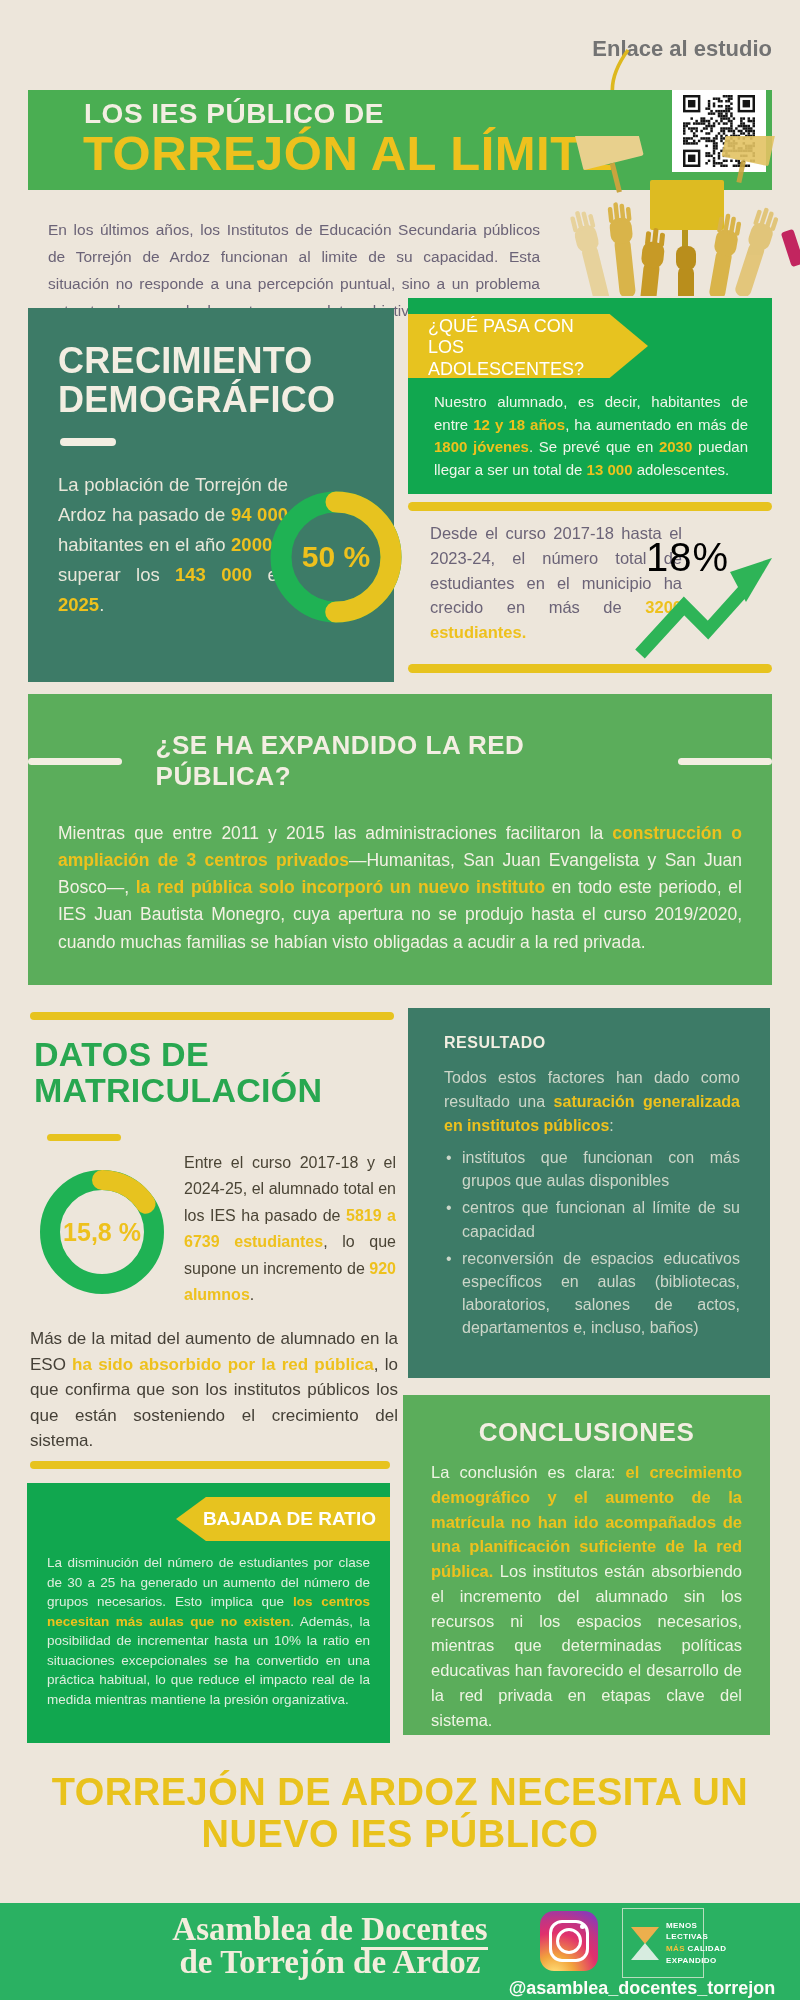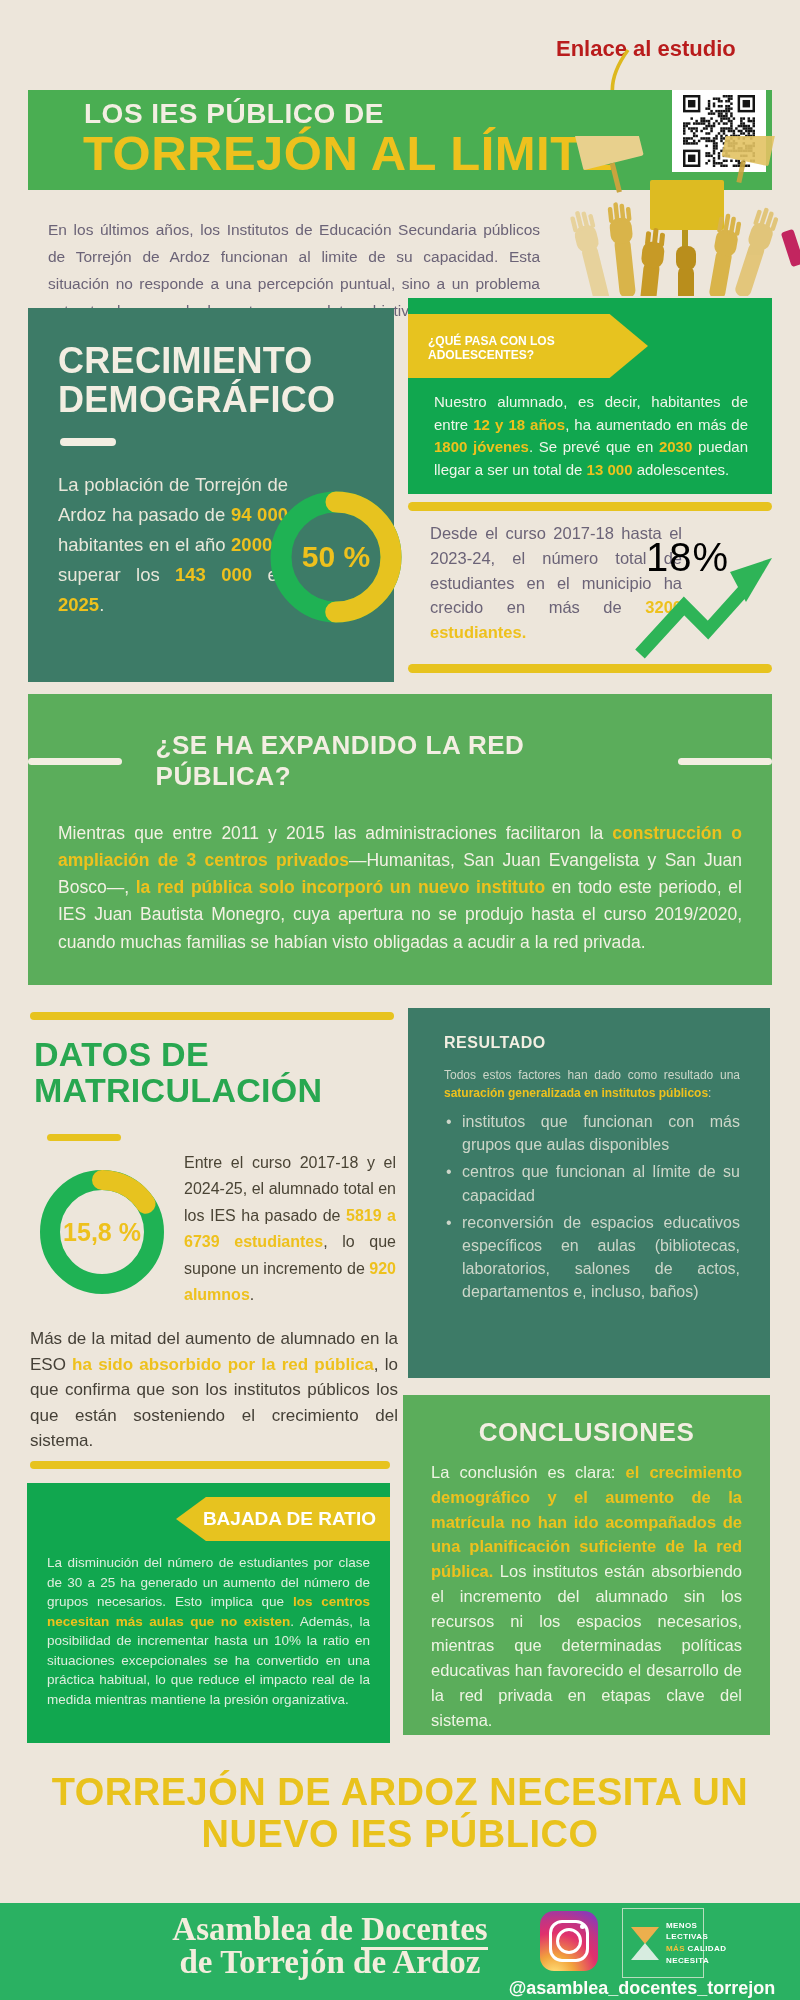--- a/index.html
+++ b/index.html
@@ -3,21 +3,21 @@
 <meta charset="utf-8">
 <style>
   html,body{margin:0;padding:0;background:#EDE6DB;}
   .page{position:relative;width:800px;height:2000px;margin:0 auto;background:#EDE6DB;
         font-family:"Liberation Sans",sans-serif;overflow:hidden;}
   .abs{position:absolute;}
   .hl{color:#EEC11D;font-weight:700;}
   .just{text-align:justify;}
 
   
-  .enlace{left:556px;top:36px;width:216px;text-align:left;font-size:22px;font-weight:700;color:#b91c1c;cursor:pointer;}
+  .enlace{left:556px;top:36px;width:216px;text-align:right;font-size:22px;font-weight:700;color:#737373;cursor:pointer;}
 
   
   .banner{left:28px;top:90px;width:744px;height:100px;background:#4AAE52;}
   .banner-t1{margin:9px 0 0 56px;font-size:28px;font-weight:700;color:#F3EEE2;letter-spacing:.5px;line-height:1.05;}
   .banner-t2{margin:1px 0 0 55px;font-size:49px;font-weight:700;color:#EEC11D;letter-spacing:.5px;line-height:1.0;}
   .qr-box{left:672px;top:90px;width:94px;height:82px;background:#ffffff;display:flex;align-items:center;justify-content:center;}
   .qr-box svg{width:72px;height:72px;display:block;}
   .arrow-curve{left:598px;top:46px;width:66px;height:100px;}
   .hands{left:568px;top:136px;width:218px;height:160px;}
   .magenta{left:786px;top:230px;width:13px;height:36px;background:#C2255F;transform:rotate(-18deg);border-radius:3px;}
@@ -32,21 +32,21 @@
   .paraA{margin:24px 0 0 30px;width:230px;font-size:18.5px;line-height:1.62;color:#E9E7DA;}
   .donut50{left:266px;top:487px;width:140px;height:140px;}
   .donut50 .lbl{position:absolute;inset:0;display:flex;align-items:center;justify-content:center;
                 font-size:30px;font-weight:700;color:#EEC11D;}
 
   
   .boxB{left:408px;top:298px;width:364px;height:196px;background:#11A74F;overflow:hidden;}
   .ribbonB{margin-top:16px;width:240px;height:64px;background:#E7C31F;
            clip-path:polygon(0 0,84% 0,100% 50%,84% 100%,0 100%);
            display:flex;align-items:center;}
-  .ribbonB span{display:block;padding:4px 44px 0 20px;font-size:12px;font-weight:700;color:#fff;line-height:1.2;}
+  .ribbonB span{display:block;padding:4px 44px 0 20px;font-size:18px;font-weight:400;color:#fff;line-height:1.2;}
   .paraB{margin:13px 24px 0 26px;font-size:15px;line-height:1.5;color:#F0F6EA;}
 
   
   .growthBox{left:408px;top:502px;width:364px;height:171px;}
   .ruleY{position:absolute;left:0;width:100%;height:9px;background:#E7C31F;border-radius:5px;}
   .paraGrow{position:absolute;left:22px;top:19px;width:252px;font-size:16.5px;line-height:1.5;color:#6B6377;}
   .badge18{position:absolute;left:238px;top:33px;font-size:40px;font-weight:400;color:#000000;letter-spacing:1px;}
   .zigzag{position:absolute;left:226px;top:40px;width:140px;height:120px;}
 
   
@@ -62,21 +62,21 @@
   .ruleD2{left:47px;top:1134px;width:74px;height:7px;background:#E7C31F;border-radius:4px;}
   .donut158{left:36px;top:1166px;width:132px;height:132px;}
   .donut158 .lbl{position:absolute;inset:0;display:flex;align-items:center;justify-content:center;
                  font-size:25px;font-weight:700;color:#EEC11D;}
   .paraD1{left:184px;top:1150px;width:212px;font-size:16px;line-height:1.65;color:#4A4435;}
   .paraD2{left:30px;top:1326px;width:368px;font-size:17px;line-height:1.5;color:#454037;}
 
   
   .boxE{left:408px;top:1008px;width:362px;height:370px;background:#3D7B67;box-sizing:border-box;padding:26px 30px 0 36px;}
   .titleE{font-size:16px;font-weight:700;color:#F3EEE2;letter-spacing:.5px;}
-  .paraE{margin-top:14px;font-size:12px;line-height:1.5;color:#CDD6C9;}
+  .paraE{margin-top:14px;font-size:16px;line-height:1.5;color:#CDD6C9;}
   .bullets{margin-top:8px;}
   .bullet{position:relative;padding-left:18px;margin-top:4px;font-size:16px;line-height:1.45;color:#CDD6C9;text-align:justify;}
   .bullet::before{content:"•";position:absolute;left:2px;top:0;color:#CDD6C9;}
 
   
   .ruleD3{left:30px;top:1461px;width:360px;height:8px;background:#E7C31F;border-radius:5px;}
   .boxF{left:27px;top:1483px;width:363px;height:260px;background:#11A74F;overflow:hidden;}
   .ribbonF{margin:14px 0 0 auto;width:214px;height:44px;background:#E7C31F;
            clip-path:polygon(0 50%,14% 0,100% 0,100% 100%,14% 100%);
            display:flex;align-items:center;justify-content:flex-end;}
@@ -579,19 +579,19 @@
     </div>
     <div class="logo-sq">
       <div class="tri-wrap">
         <div class="tri-down"></div>
         <div class="tri-up"></div>
       </div>
       <div class="logo-txt">
         <div>MENOS</div>
         <div>LECTIVAS</div>
         <div><span class="mas">MÁS</span><span> CALIDAD</span></div>
-        <div>NECESITA</div>
+        <div>EXPANDIDO</div>
       </div>
     </div>
     <div class="handle">@asamblea_docentes_torrejon</div>
   </div>
 
 </div>
 
 </body></html>

